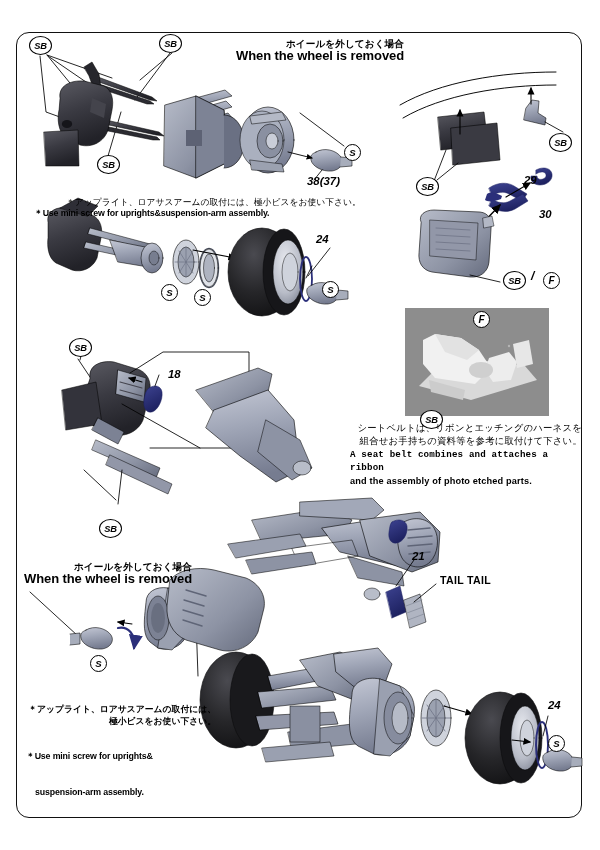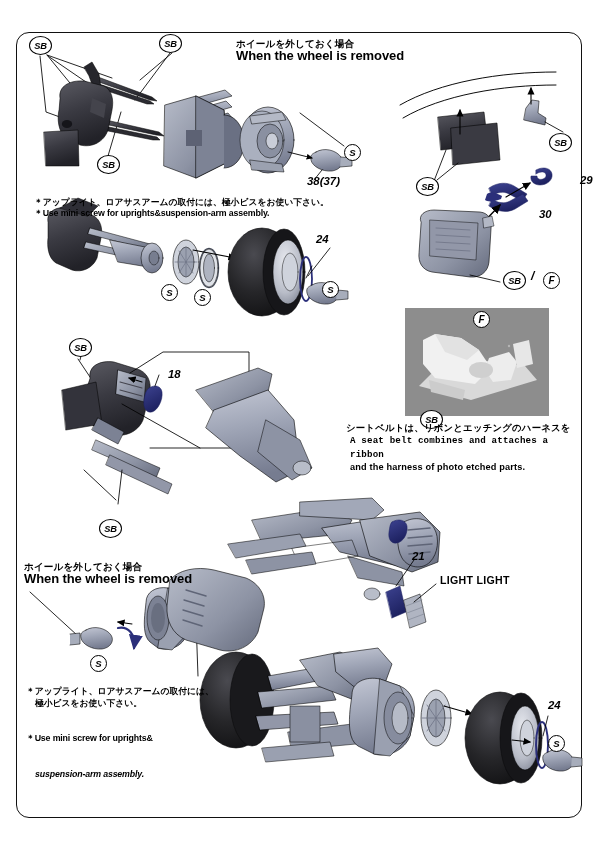--- a/index.html
+++ b/index.html
@@ -7,36 +7,36 @@
        font-family:"Liberation Sans","DejaVu Sans",sans-serif;color:#000;}
   #sheet{position:absolute;left:0;top:0;width:600px;height:850px;}
 
   .frame{position:absolute;left:16px;top:32px;width:566px;height:786px;
          border:1.6px solid #111;border-radius:13px;box-sizing:border-box;background:#fff;}
 
   
   .abs{position:absolute;}
 
   
-  .jp{font-family:"DejaVu Sans",sans-serif;font-weight:bold;}
+  .jp{font-family:"DejaVu Sans",sans-serif;font-weight:bold;text-align:right;}
   .en{font-family:"Liberation Sans",sans-serif;font-weight:bold;}
   .txt-lab{font-size:9.4px;line-height:12.2px;white-space:nowrap;}
   .txt-lab .jp{font-size:9.6px;letter-spacing:.1px;}
   .txt-lab .en{font-size:13px;letter-spacing:-.1px;}
 
   .note{font-size:8.6px;line-height:11.4px;white-space:nowrap;}
-  .note .jp{font-size:8.8px;font-weight:bold;}
+  .note .jp{font-size:8.8px;font-weight:normal;margin-left:32px;}
   .note .en{font-size:8.8px;font-weight:bold;letter-spacing:-.15px;}
 
   .note-wrap{font-size:8.6px;line-height:11.6px;}
   .note-wrap .jp{font-size:8.8px;font-weight:bold;}
   .note-wrap .en{font-size:8.8px;font-weight:bold;letter-spacing:-.15px;margin-top:24px;}
 
   .belt-note{font-size:9.1px;line-height:13.4px;}
-  .belt-note .jp{font-size:9.4px;font-weight:bold;letter-spacing:.2px;}
+  .belt-note .jp{font-size:9.4px;font-weight:normal;letter-spacing:.2px;}
   .belt-note .en{font-size:9.2px;font-weight:bold;letter-spacing:.15px;}
 
   
   .cal{position:absolute;border:1.55px solid #000;border-radius:50%;
        background:#fff;display:flex;align-items:center;justify-content:center;
        font-style:italic;font-weight:bold;box-sizing:border-box;}
   .cal.sb{width:23px;height:19px;font-size:9.3px;letter-spacing:-.3px;}
   .cal.s {width:17px;height:17px;font-size:9.6px;}
   .cal.f {width:17px;height:17px;font-size:10px;}
 
@@ -429,49 +429,50 @@
     </div>
 
   <div class="cal s" style="left:90px;top:655px;">
     <span>S</span>
     </div>
   <div class="cal s" style="left:548px;top:735px;">
     <span>S</span>
     </div>
 
   <div class="pn" style="left:307px;top:175px;">38(37)</div>
-  <div class="pn" style="left:580px;top:174px;">29</div>
+  <div class="pn" style="left:524px;top:174px;">29</div>
   <div class="pn" style="left:539px;top:208px;">30</div>
   <div class="pn" style="left:316px;top:233px;">24</div>
   <div class="pn" style="left:168px;top:368px;">18</div>
   <div class="pn" style="left:412px;top:550px;">21</div>
   <div class="pn" style="left:548px;top:699px;">24</div>
-  <div class="plain" style="left:440px;top:574px;">LIGHT LIGHT</div>
+  <div class="plain" style="left:440px;top:574px;">TAIL TAIL</div>
 
   <div class="abs txt-lab" style="left:236px;top:38px;">
     <div class="jp">ホイールを外しておく場合</div>
     <div class="en">When the wheel is removed</div>
   </div>
 
   <div class="abs note" style="left:34px;top:197px;">
     <div class="jp">＊アップライト、ロアサスアームの取付には、極小ビスをお使い下さい。</div>
     <div class="en">＊Use mini screw for uprights&amp;suspension-arm assembly.</div>
   </div>
 
   <div class="abs belt-note" style="left:346px;top:421px;width:236px;">
     <div class="jp">シートベルトは、リボンとエッチングのハーネスを</div>
+    <div class="jp">組合せお手持ちの資料等を参考に取付けて下さい。</div>
     <div class="en" style="padding-left:4px;font-family:Liberation Mono, monospace;">A seat belt combines and attaches a ribbon</div>
-    <div class="en" style="padding-left:4px;">and the harness of photo etched parts.</div>
+    <div class="en" style="padding-left:4px;">and the assembly of photo etched parts.</div>
   </div>
 
   <div class="abs txt-lab" style="left:24px;top:561px;">
     <div class="jp">ホイールを外しておく場合</div>
     <div class="en">When the wheel is removed</div>
   </div>
 
-  <div class="abs note-wrap" style="left:26px;top:686px;width:190px;">
+  <div class="abs note-wrap" style="left:26px;top:704px;width:190px;">
     <div class="jp">＊アップライト、ロアサスアームの取付には、</div>
     <div class="jp" style="padding-left:9px;">極小ビスをお使い下さい。</div>
     <div class="en">＊Use mini screw for uprights&amp;</div>
-    <div class="en" style="padding-left:9px;font-style:italic;">suspension-arm assembly.</div>
+    <div class="en" style="padding-left:9px;">suspension-arm assembly.</div>
   </div>
 
 </div>
 
 </body></html>

